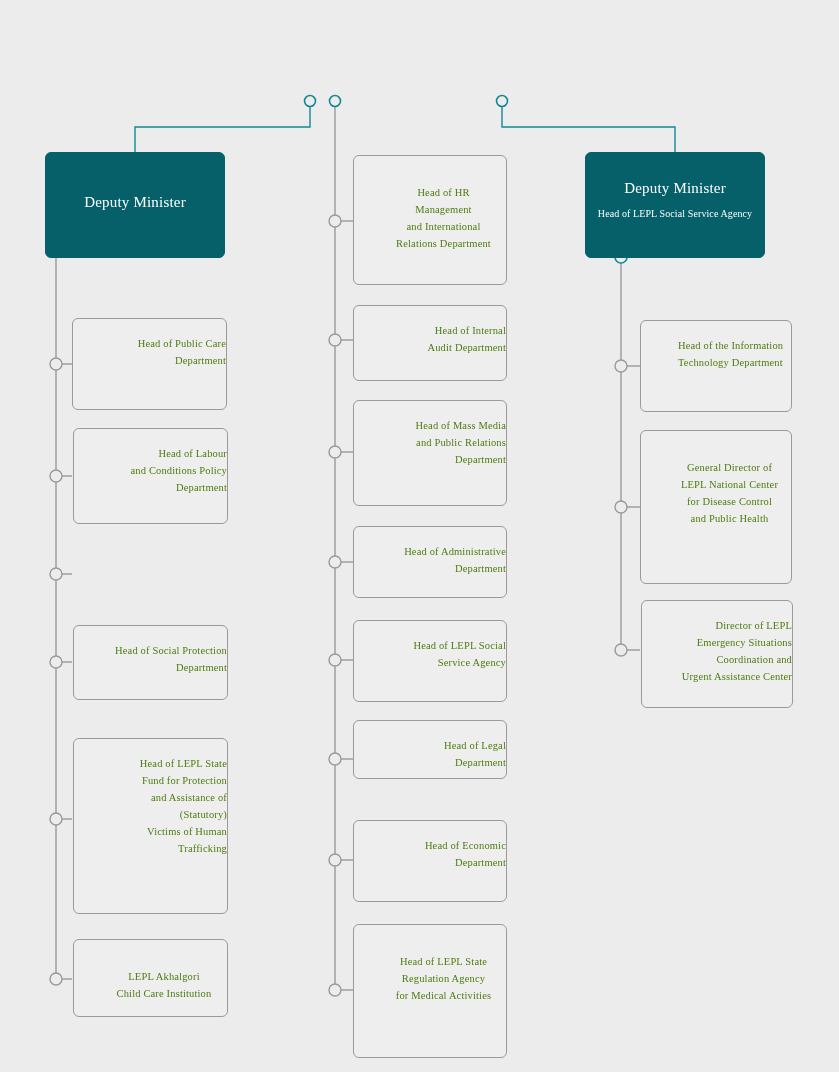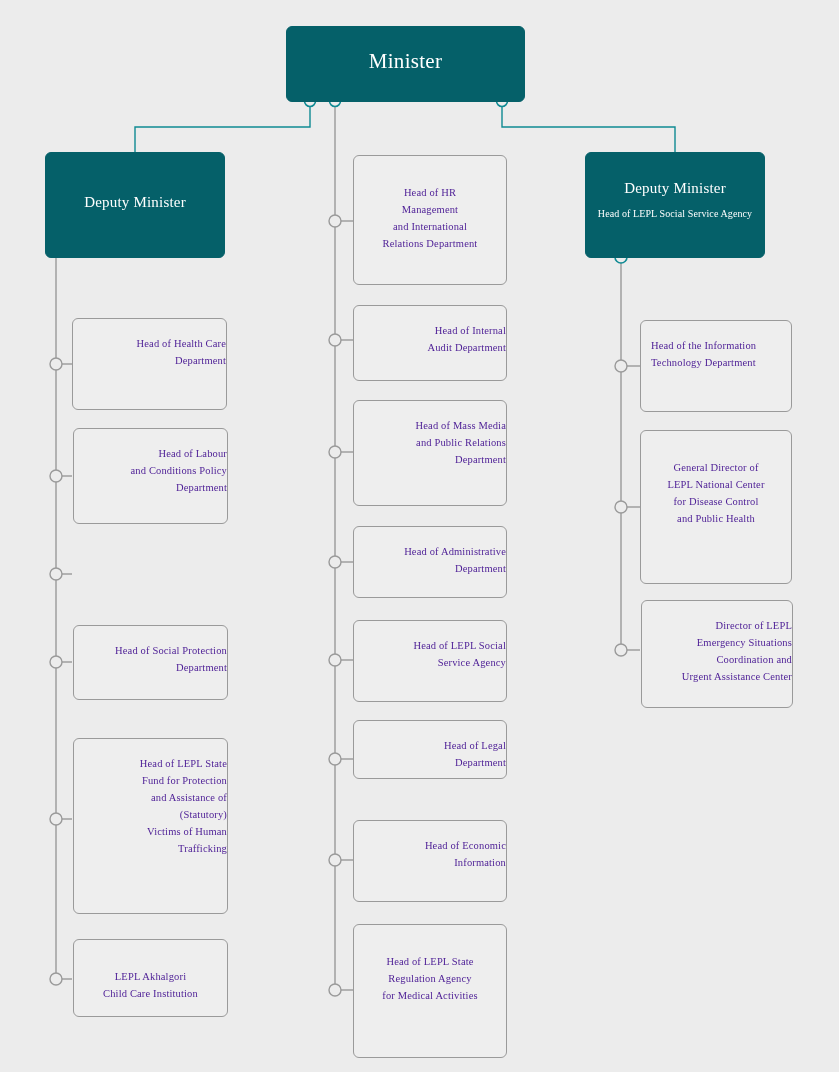--- a/index.html
+++ b/index.html
@@ -36,21 +36,22 @@
     text-align: center;
   }
   .node.exec {
     background: #056069;
     border: 1px solid #056069;
     color: #ffffff;
   }
   .node.plain {
     background: #eeeeee;
     border: 1px solid #9a9a9a;
-    color: #4c1d95;
+    color: #4d7c0f;
+    padding-left: 27px;
   }
   .node .label {
     display: block;
     white-space: pre-line;
   }
   
   #node-minister {
     left: 286px;
     top: 26px;
     width: 239px;
@@ -176,35 +177,32 @@
       <circle cx="335" cy="759" r="6"></circle>
       <circle cx="335" cy="860" r="6"></circle>
       <circle cx="335" cy="990" r="6"></circle>
 
       <circle cx="621" cy="366" r="6"></circle>
       <circle cx="621" cy="507" r="6"></circle>
       <circle cx="621" cy="650" r="6"></circle>
     </g>
   </svg>
 
-  <div class="node exec" id="node-minister">
-    <span class="label">Minister</span>
-  </div>
 
   <div class="node exec deputy" id="node-deputy-left">
     <span class="label primary">Deputy Minister</span>
   </div>
 
   <div class="node exec deputy" id="node-deputy-right">
     <span class="label primary">Deputy Minister</span>
     <span class="label secondary">Head of LEPL Social Service Agency</span>
   </div>
 
   <div class="node plain" style="left:72px; top:318px; width:155px; height:92px;">
-    <span class="label lead">Head of Health Care
+    <span class="label lead">Head of Public Care
 Department</span>
   </div>
   <div class="node plain" style="left:73px; top:428px; width:155px; height:96px;">
     <span class="label lead">Head of Labour
 and Conditions Policy
 Department</span>
   </div>
   <div class="node plain" style="left:73px; top:625px; width:155px; height:75px;">
     <span class="label lead">Head of Social Protection
 Department</span>
@@ -244,21 +242,21 @@
   <div class="node plain" style="left:353px; top:620px; width:154px; height:82px;">
     <span class="label lead">Head of LEPL Social
 Service Agency</span>
   </div>
   <div class="node plain" style="left:353px; top:720px; width:154px; height:59px;">
     <span class="label lead">Head of Legal
 Department</span>
   </div>
   <div class="node plain" style="left:353px; top:820px; width:154px; height:82px;">
     <span class="label lead">Head of Economic
-Information</span>
+Department</span>
   </div>
   <div class="node plain" style="left:353px; top:924px; width:154px; height:134px;">
     <span class="label lead-lg">Head of LEPL State
 Regulation Agency
 for Medical Activities</span>
   </div>
 
   <div class="node plain" style="left:640px; top:320px; width:152px; height:92px;">
     <span class="label lead left-align">Head of the Information
 Technology Department</span>

